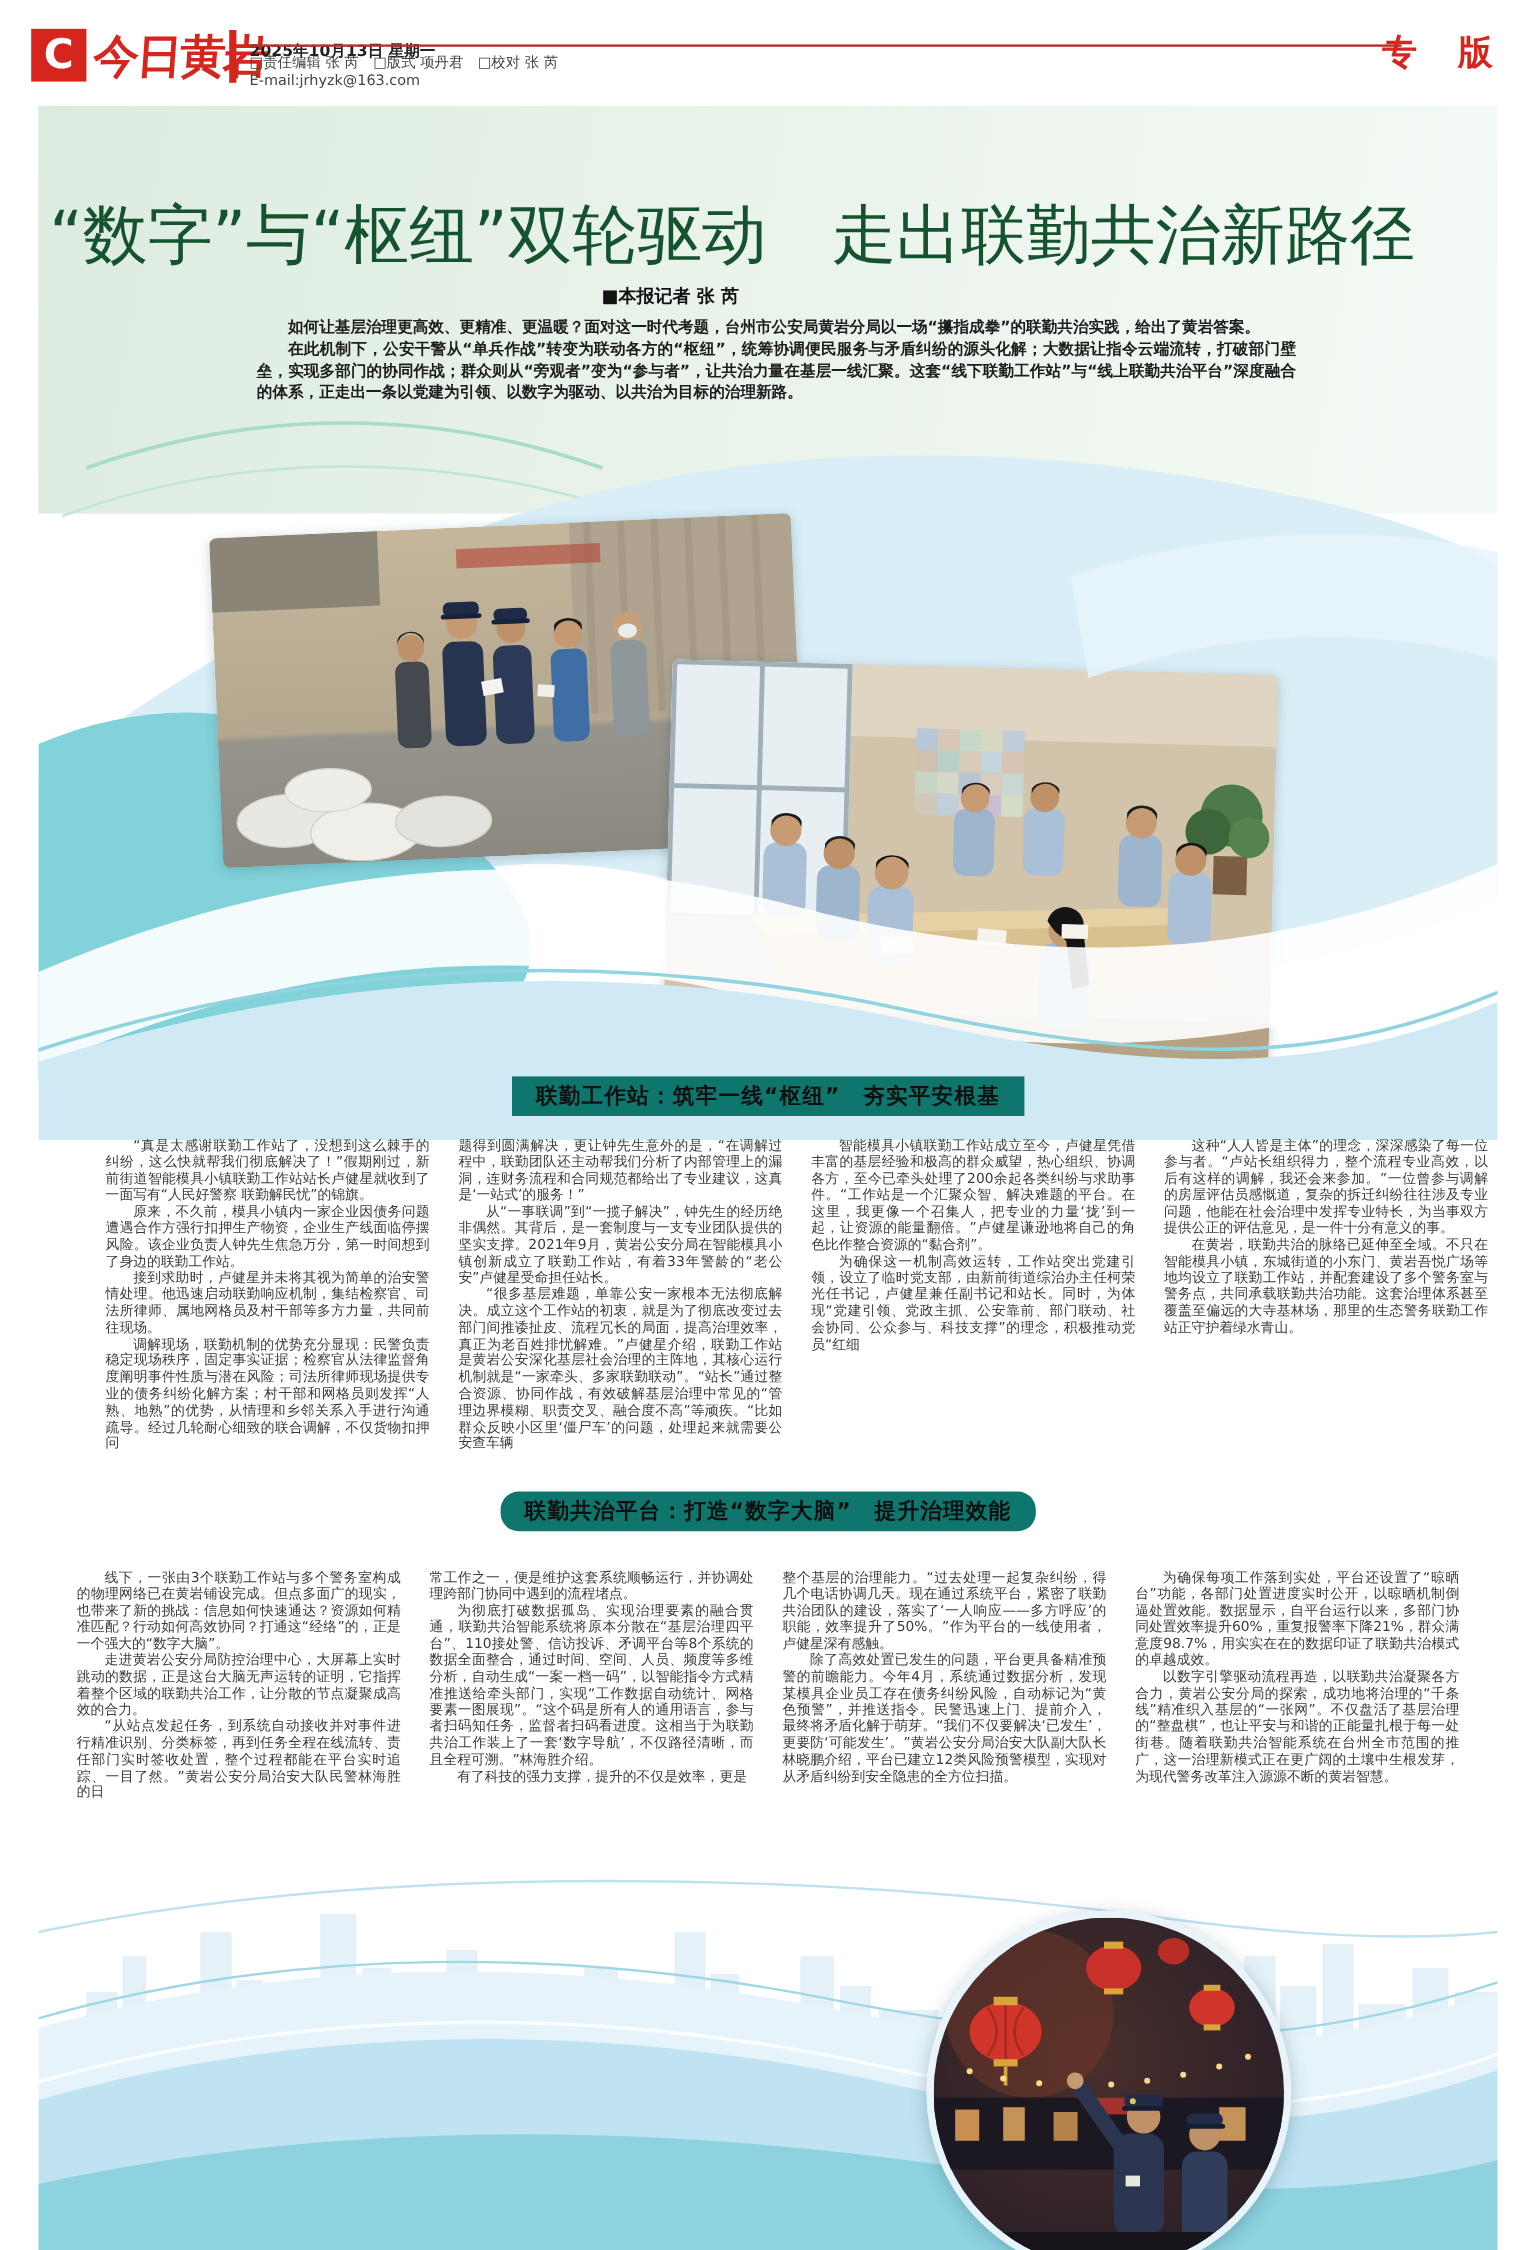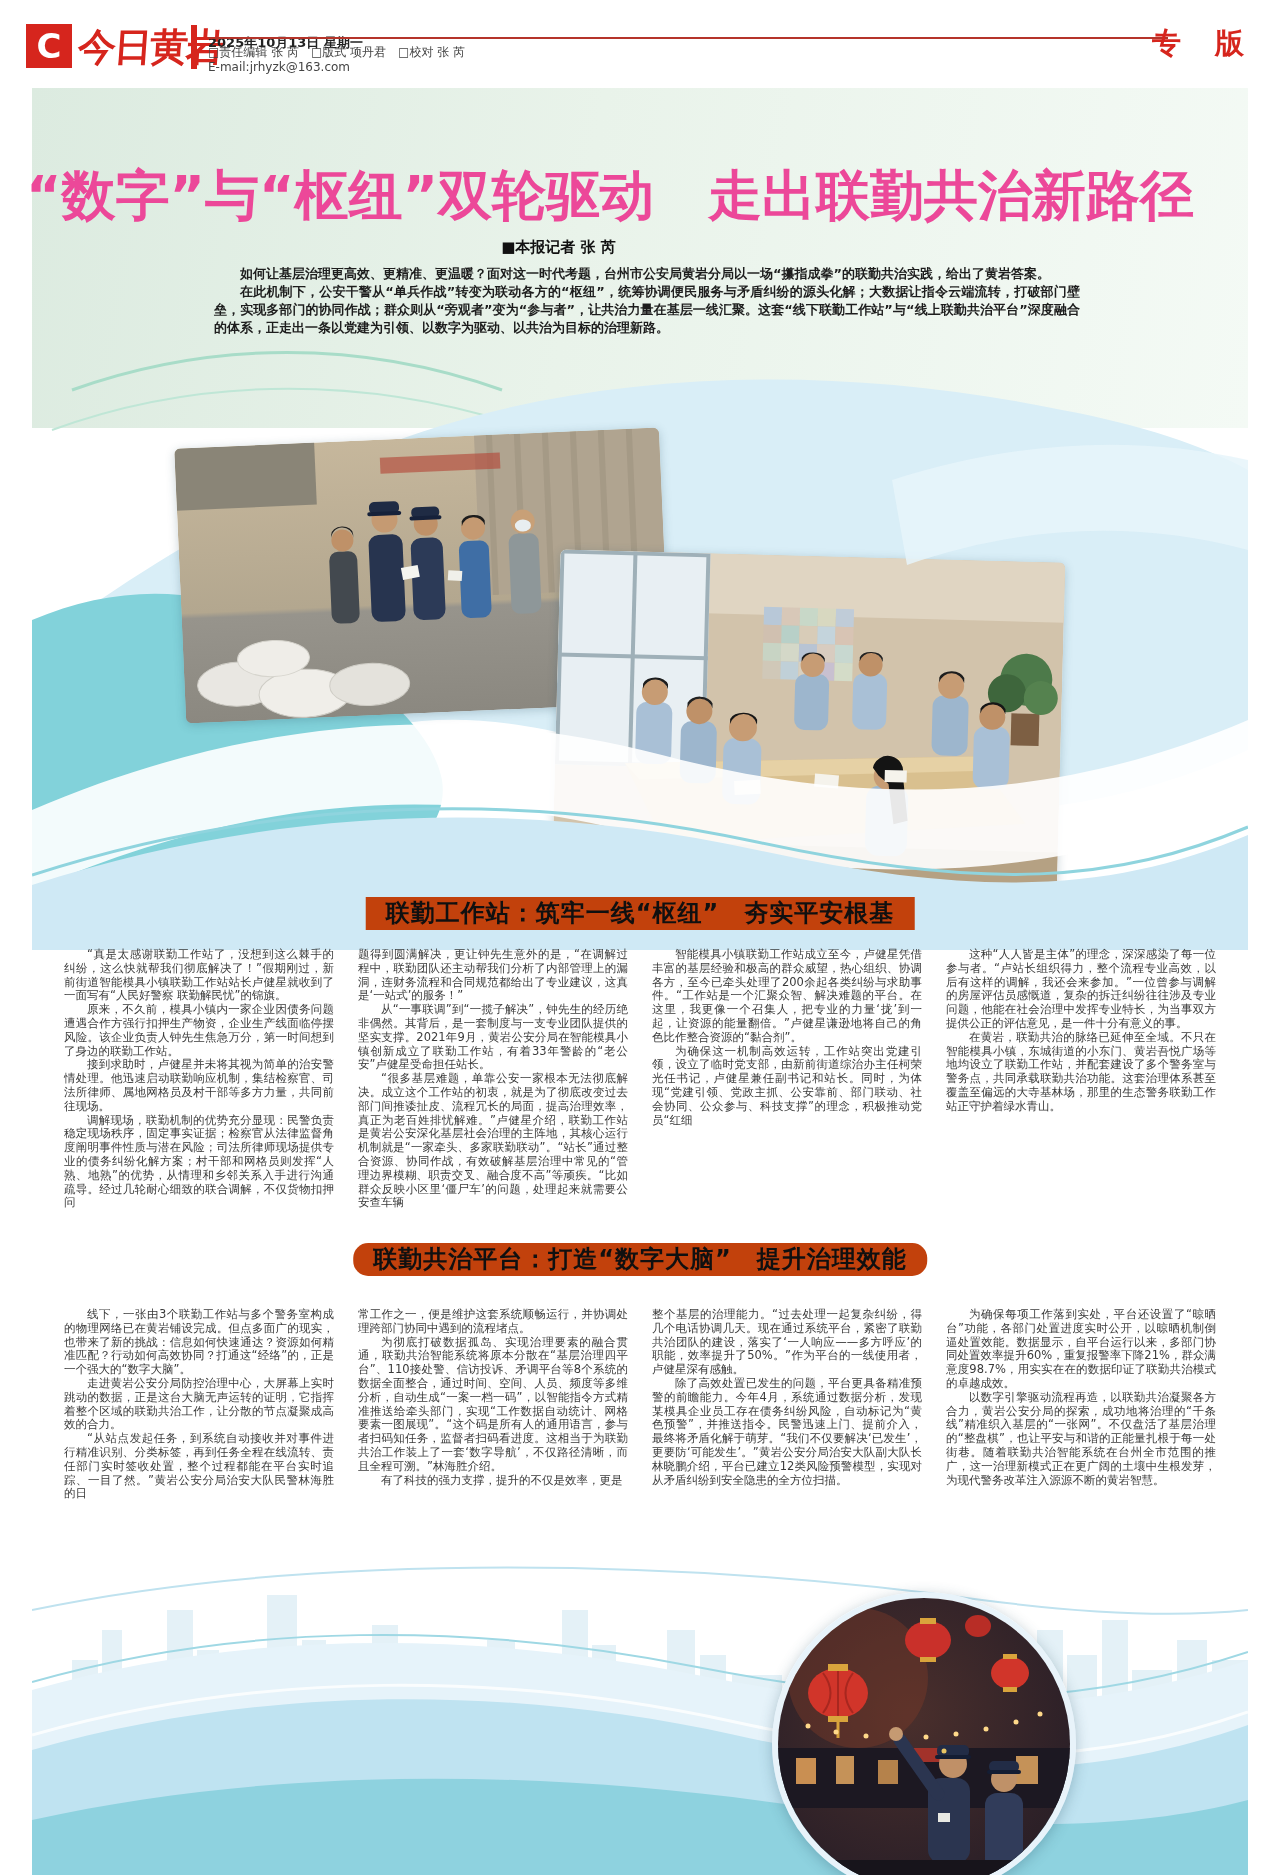--- a/index.html
+++ b/index.html
@@ -20,40 +20,40 @@
   .m-email{position:absolute;left:208px;top:60px;font-size:12px;color:#444;}
   .m-edition{position:absolute;right:24px;top:24px;font-size:29px;font-weight:900;color:#d6251d;letter-spacing:12px;}
   
   .top-bg{position:absolute;left:32px;right:32px;top:88px;height:340px;
           background:linear-gradient(100deg,#dcebe0 0%,#e9f3ea 45%,#f4faf5 100%);z-index:0;}
   svg.deco{position:absolute;left:32px;width:1216px;display:block;}
   #wavesTopBack{top:330px;height:620px;z-index:1;}
   #wavesTopFront{top:330px;height:620px;z-index:3;pointer-events:none;}
   #wavesBottom{top:1490px;height:385px;z-index:1;}
   
-  .headline{position:absolute;left:0;width:1220px;top:160px;text-align:center;font-size:54px;font-weight:700;
-            color:#ec4899;z-index:5;letter-spacing:0;}
+  .headline{position:absolute;left:0;width:1220px;top:160px;text-align:center;font-size:54px;font-weight:400;
+            color:#14532d;z-index:5;letter-spacing:0;}
   .byline{position:absolute;left:0;width:1117px;top:238px;text-align:center;font-size:15px;font-weight:bold;color:#111;z-index:5;}
   .lead{position:absolute;left:214px;width:866px;top:265px;z-index:5;}
   .lead p{margin:0;font-size:13px;line-height:18px;font-weight:bold;color:#1d1d1d;text-align:justify;text-indent:2em;}
   
   .photo{position:absolute;overflow:hidden;border-radius:6px;box-shadow:0 2px 10px rgba(40,80,100,.25);}
   .photo1{left:180px;top:438px;width:485px;height:275px;transform:rotate(-2.5deg);z-index:2;}
   .photo2{left:556px;top:556px;width:505px;height:340px;transform:rotate(1.5deg);z-index:2;}
   .photo-circle{position:absolute;left:772px;top:1592px;width:292px;height:292px;border-radius:50%;overflow:hidden;
                 z-index:6;border:6px solid #e8f3fa;box-shadow:0 3px 14px rgba(40,80,100,.3);}
   .photo svg,.photo-circle svg{display:block;}
   
-  .sec-bar{position:absolute;left:50%;transform:translateX(-50%);background:#c2410c;color:#101010;font-weight:bold;
-           font-size:24px;line-height:19px;padding:7px 20px;z-index:5;letter-spacing:1px;white-space:nowrap;}
+  .sec-bar{position:absolute;left:50%;transform:translateX(-50%);background:#0f766e;color:#101010;font-weight:bold;
+           font-size:18px;line-height:19px;padding:7px 20px;z-index:5;letter-spacing:1px;white-space:nowrap;}
   #sec1bar{top:897px;}
   #sec2bar{top:1243px;border-radius:15px;}
   
   .cols{position:absolute;left:64px;width:1152px;display:flex;gap:24px;z-index:5;}
-  #body1{top:948px;}
+  #body1{top:948px;margin-left:24px;}
   #body2{top:1284px;margin-top:24px;}
   .col{flex:1;min-width:0;}
   .col p{margin:0;font-size:11.5px;line-height:13.8px;color:#3a3a3a;text-align:justify;text-indent:2em;}
   .col p.cont{text-indent:0;}
 </style>
 </head>
 <body>
 
 <div class="header">
   <div class="logo-c">C</div>

